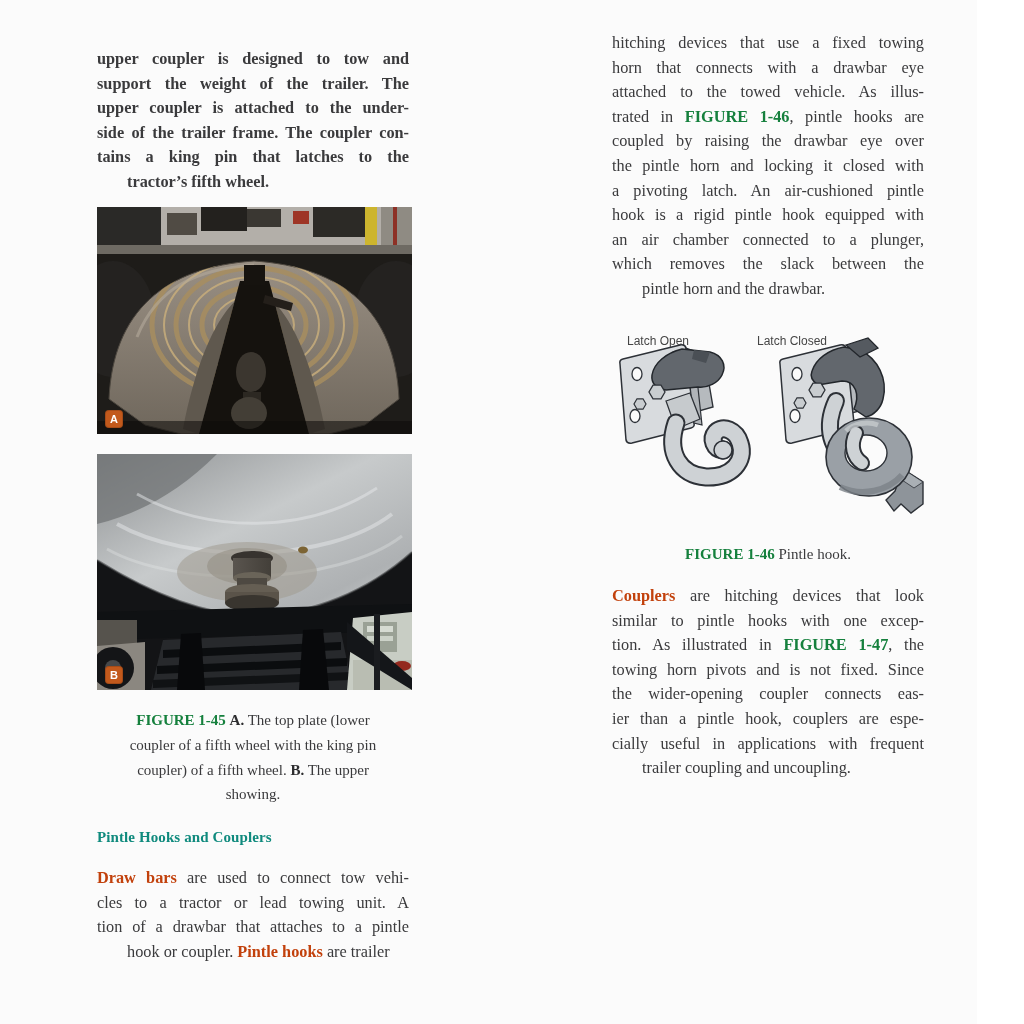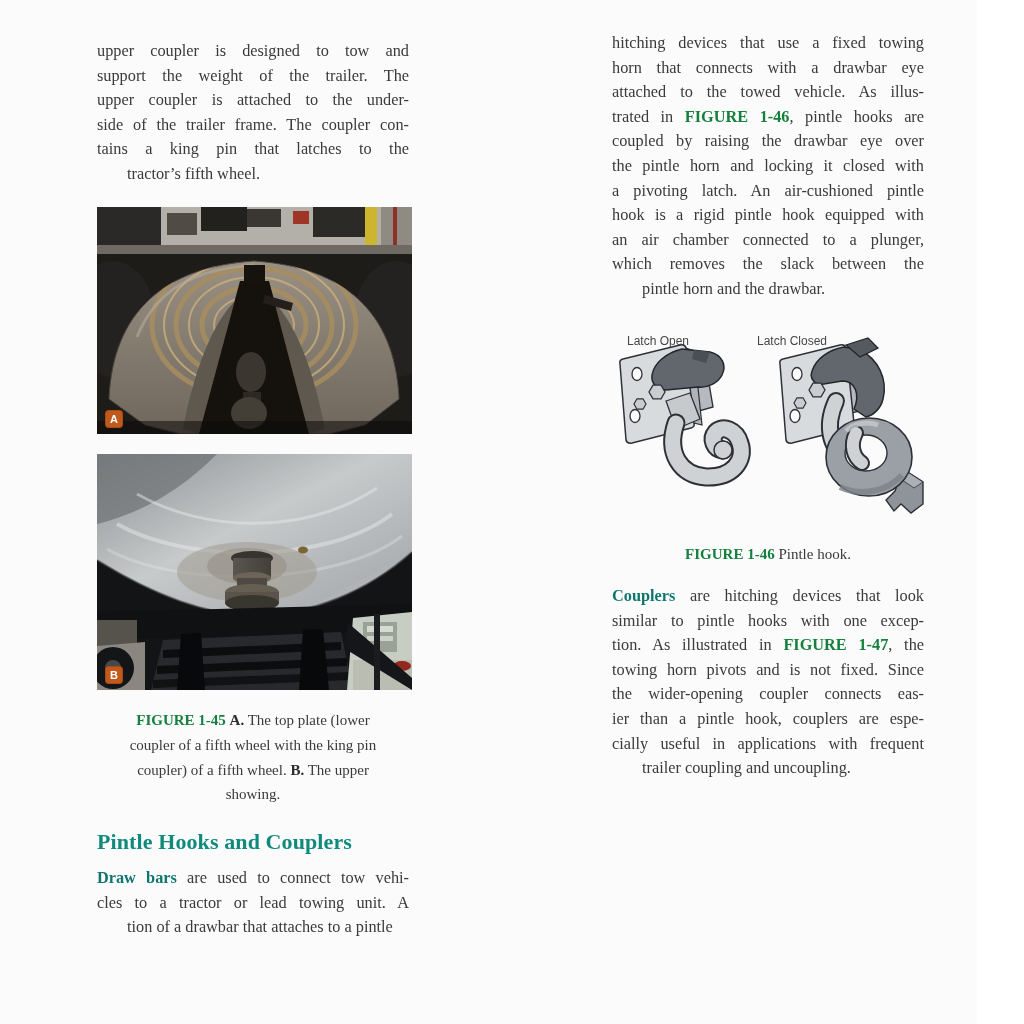--- a/index.html
+++ b/index.html
@@ -10,39 +10,39 @@
 
   .col{position:absolute;width:312px;}
   .jpara{font-size:16.3px;line-height:24.6px;}
   .jpara .tline{text-align:justify;text-align-last:justify;white-space:nowrap;}
   .jpara .tline:last-child{text-align-last:left;margin-left:30px;}
   .cpara{font-size:15px;line-height:24.8px;margin-top:8px;}
   .cpara .tline{text-align:center;white-space:nowrap;}
 
   .seg-n{color:#3a3a3c;}
   .seg-fig{color:#15803d;font-weight:bold;}
-  .seg-key{color:#0f766e;font-weight:bold;}
+  .seg-key{color:#c2410c;font-weight:bold;}
   .seg-b{color:#2d2d2f;font-weight:bold;}
 
   .section-heading{position:absolute;left:97px;top:829px;width:330px;
-       font-size:22px;font-weight:bold;color:#0f8a7d;letter-spacing:.1px;}
+       font-size:15px;font-weight:bold;color:#0f8a7d;letter-spacing:.1px;}
 
   .photo{position:absolute;left:97px;overflow:hidden;}
   .photo svg{display:block;}
   .photo-badge{position:absolute;left:8px;bottom:6px;width:18px;height:18px;border-radius:4px;
        background:#c2591c;color:#fff;font-family:"Liberation Sans",sans-serif;font-size:11px;
        font-weight:bold;display:flex;align-items:center;justify-content:center;
        box-shadow:0 0 0 1px rgba(0,0,0,.15) inset;}
 
   .illus-wrap{position:absolute;left:610px;top:317px;width:315px;height:214px;}
   .illus-label{position:absolute;top:17px;font-family:"Liberation Sans",sans-serif;
        font-size:12px;color:#454545;text-align:center;width:96px;}
   .illus-wrap svg{position:absolute;top:18px;left:0;}
 
-  #lc-para1{left:97px;top:39px;}
+  #lc-para1{left:97px;top:47px;font-weight:bold;}
   #lc-caption{left:97px;top:700px;}
   #lc-para2{left:97px;top:866px;}
   #rc-para1{left:612px;top:31px;}
   #rc-caption{left:612px;top:534px;}
   #rc-para2{left:612px;top:584px;}
   #photo-a{top:207px;width:315px;height:227px;}
   #photo-b{top:454px;width:315px;height:236px;}
 </style>
 </head>
 <body>
@@ -168,20 +168,21 @@
       <div class="tline"><span class="seg-n">coupler) of a fifth wheel. </span><span class="seg-b">B.</span><span class="seg-n"> The upper</span></div>
       <div class="tline"><span class="seg-n">showing.</span></div>
     </div>
 
   <div class="section-heading">Pintle Hooks and Couplers</div>
 
   <div id="lc-para2" class="col jpara">
       <div class="tline"><span class="seg-key">Draw bars</span><span class="seg-n"> are used to connect tow vehi-</span></div>
       <div class="tline"><span class="seg-n">cles to a tractor or lead towing unit. A</span></div>
       <div class="tline"><span class="seg-n">tion of a drawbar that attaches to a pintle</span></div>
+      <div class="tline"><span class="seg-n">hook or coupler. </span><span class="seg-key">Pintle hooks</span><span class="seg-n"> are trailer</span></div>
     </div>
 
   <div id="rc-para1" class="col jpara">
       <div class="tline"><span class="seg-n">hitching devices that use a fixed towing</span></div>
       <div class="tline"><span class="seg-n">horn that connects with a drawbar eye</span></div>
       <div class="tline"><span class="seg-n">attached to the towed vehicle. As illus-</span></div>
       <div class="tline"><span class="seg-n">trated in </span><span class="seg-fig">FIGURE 1-46</span><span class="seg-n">, pintle hooks are</span></div>
       <div class="tline"><span class="seg-n">coupled by raising the drawbar eye over</span></div>
       <div class="tline"><span class="seg-n">the pintle horn and locking it closed with</span></div>
       <div class="tline"><span class="seg-n">a pivoting latch. An air-cushioned pintle</span></div>

